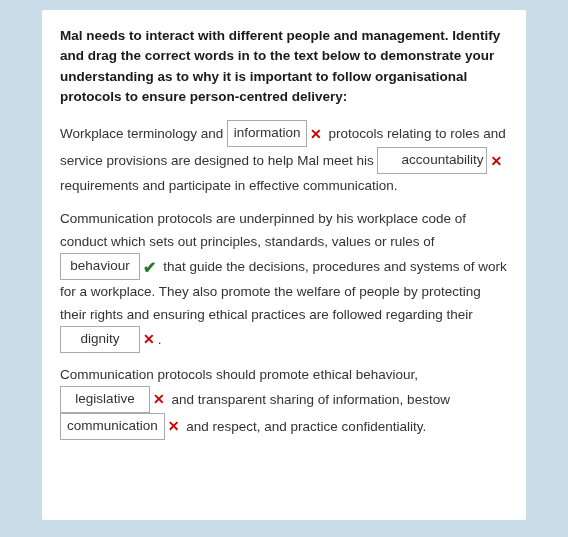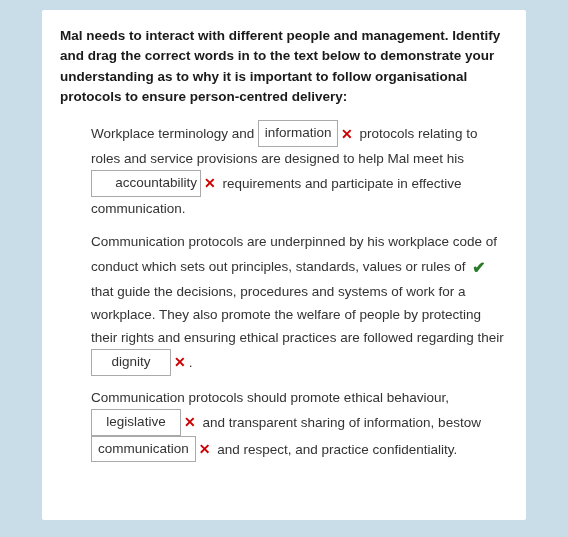--- a/index.html
+++ b/index.html
@@ -34,21 +34,20 @@
       color: #1a1a1a;
       margin-bottom: 14px;
       line-height: 1.5;
       font-size: 13.5px;
     }
 
     .content-area {
       font-size: 13.5px;
       color: #333;
       line-height: 1.7;
-      margin-left: 31px;
     }
 
     .paragraph {
       margin-bottom: 10px;
     }
 
     .word-box {
       display: inline-flex;
       align-items: center;
       border: 1px solid #aaa;
@@ -119,21 +118,23 @@
 
     <div class="paragraph">
       <span>Workplace terminology and </span><span class="word-box">
           <span>information</span>
         </span><span class="x-mark">✕</span><span> protocols relating to roles and service provisions are designed to help Mal meet his </span><span class="word-box" style="min-width:110px;justify-content:flex-end;">
           <span>accountability</span>
         </span><span class="x-mark">✕</span><span> requirements and participate in effective communication.</span>
     </div>
 
     <div class="paragraph">
-      <span>Communication protocols are underpinned by his workplace code of conduct which sets out principles, standards, values or rules of </span><span class="check-mark">✔</span><span> that guide the decisions, procedures and systems of work for a workplace. They also promote the welfare of people by protecting their rights and ensuring ethical practices are followed regarding their </span><span class="word-box">
+      <span>Communication protocols are underpinned by his workplace code of conduct which sets out principles, standards, values or rules of </span><span class="word-box">
+          <span>behaviour</span>
+        </span><span class="check-mark">✔</span><span> that guide the decisions, procedures and systems of work for a workplace. They also promote the welfare of people by protecting their rights and ensuring ethical practices are followed regarding their </span><span class="word-box">
           <span>dignity</span>
         </span><span class="x-mark">✕</span><span>.</span>
     </div>
 
     <div class="paragraph">
       <div>
         <span>Communication protocols should promote ethical behaviour,</span>
       </div>
       <div>
         <span class="legislative-box">

